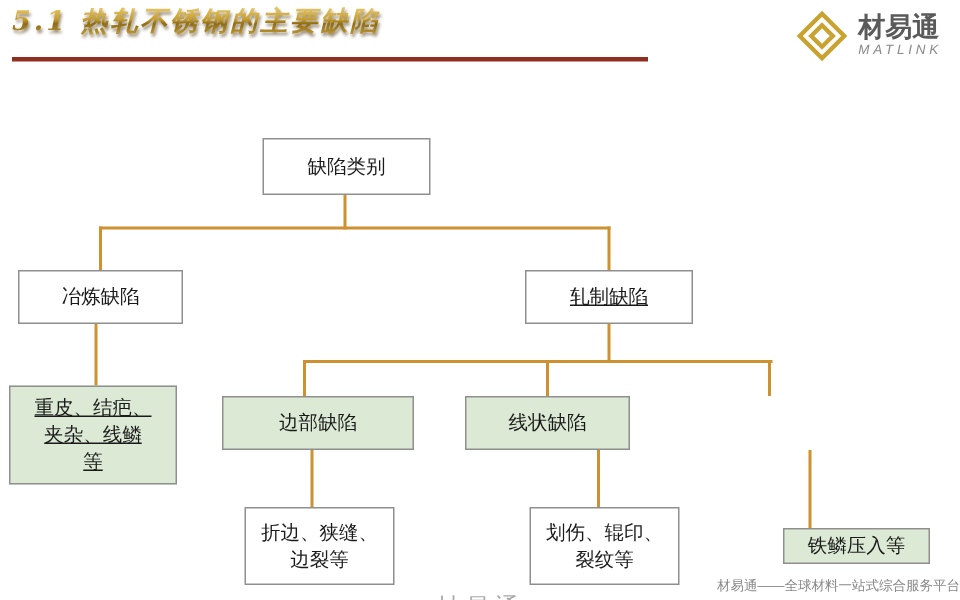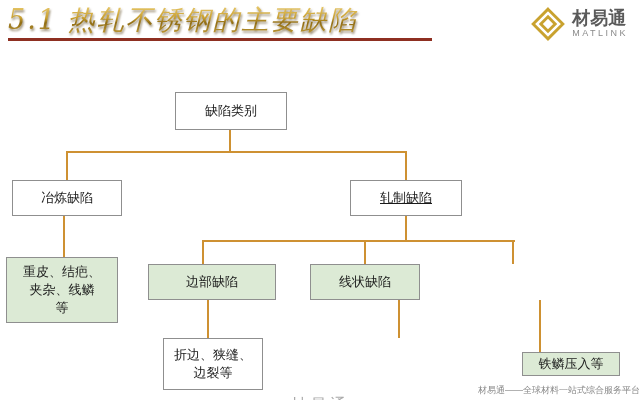--- a/index.html
+++ b/index.html
@@ -4,37 +4,37 @@
 <style>
   html,body { margin:0; padding:0; background:#fff; }
   .slide {
     position:relative; width:640px; height:400px; background:#ffffff;
     overflow:hidden; font-family:"Liberation Sans", sans-serif;
   }
 
   
   .title {
     position:absolute; left:8px; top:2px;
-    font-size:27px; font-weight:normal; font-style:italic; letter-spacing:2px;
+    font-size:18px; font-weight:bold; font-style:italic; letter-spacing:2px;
     background:linear-gradient(180deg,#f2d67e 0%,#c79e2f 45%,#8f6c14 58%,#d2ab41 100%);
     -webkit-background-clip:text; background-clip:text; color:transparent;
     filter:drop-shadow(1px 2px 1px rgba(70,45,0,0.55));
     font-family:"DejaVu Serif", serif;
   }
   .title-underline {
     position:absolute; left:8px; top:38px; width:424px; height:3px;
     background:#8e2f21;
   }
 
   
   .logo { position:absolute; top:6px; right:12px; display:flex; align-items:center; }
   .logo svg { width:36px; height:36px; display:block; }
   .logo-text { margin-left:6px; display:flex; flex-direction:column; line-height:1.1; }
   .logo-name { font-size:18px; font-weight:bold; color:#5a5a5a; }
-  .logo-sub { font-size:9px; color:#8a8a8a; letter-spacing:2.5px; }
+  .logo-sub { font-size:9px; color:#8a8a8a; letter-spacing:2.5px;font-style:italic; }
 
   
   .node {
     position:absolute; box-sizing:border-box;
     display:flex; align-items:center; justify-content:center;
     text-align:center; font-size:13px; color:#1a1a1a;
     background:#ffffff; border:1px solid #8f8f8f;
     white-space:pre-line; line-height:1.4; padding:2px;
   }
   .node.green { background:#dcead5; }
@@ -85,25 +85,27 @@
   <div class="conn" style="left:202px; top:240px; width:2px;  height:24px;"></div>
   <div class="conn" style="left:364px; top:240px; width:2px;  height:24px;"></div>
   <div class="conn" style="left:512px; top:240px; width:2px;  height:24px;"></div>
   <div class="conn" style="left:207px; top:300px; width:2px;  height:38px;"></div>
   <div class="conn" style="left:398px; top:300px; width:2px;  height:38px;"></div>
   <div class="conn" style="left:539px; top:300px; width:2px;  height:52px;"></div>
 
   <div class="node" style="left:175px; top:92px;  width:112px; height:38px;">缺陷类别</div>
   <div class="node" style="left:12px;  top:180px; width:110px; height:36px;">冶炼缺陷</div>
   <div class="node" style="left:350px; top:180px; width:112px; height:36px;text-decoration:underline;">轧制缺陷</div>
-  <div class="node green" style="left:6px;   top:257px; width:112px; height:66px;">重皮、结疤、
+  <div class="node green" style="left:6px;   top:257px; width:112px; height:66px;text-decoration:underline;">重皮、结疤、
 夹杂、线鳞
 等</div>
   <div class="node green" style="left:148px; top:264px; width:128px; height:36px;">边部缺陷</div>
   <div class="node green" style="left:310px; top:264px; width:110px; height:36px;">线状缺陷</div>
   <div class="node" style="left:163px; top:338px; width:100px; height:52px;">折边、狭缝、
 边裂等</div>
+  <div class="node" style="left:353px; top:338px; width:100px; height:52px;">划伤、辊印、
+裂纹等</div>
   <div class="node green" style="left:522px; top:352px; width:98px;  height:24px;">铁鳞压入等</div>
 
   <div class="footer">材易通——全球材料一站式综合服务平台</div>
   <div class="watermark">材易通</div>
 
 </div>
 
 </body></html>

